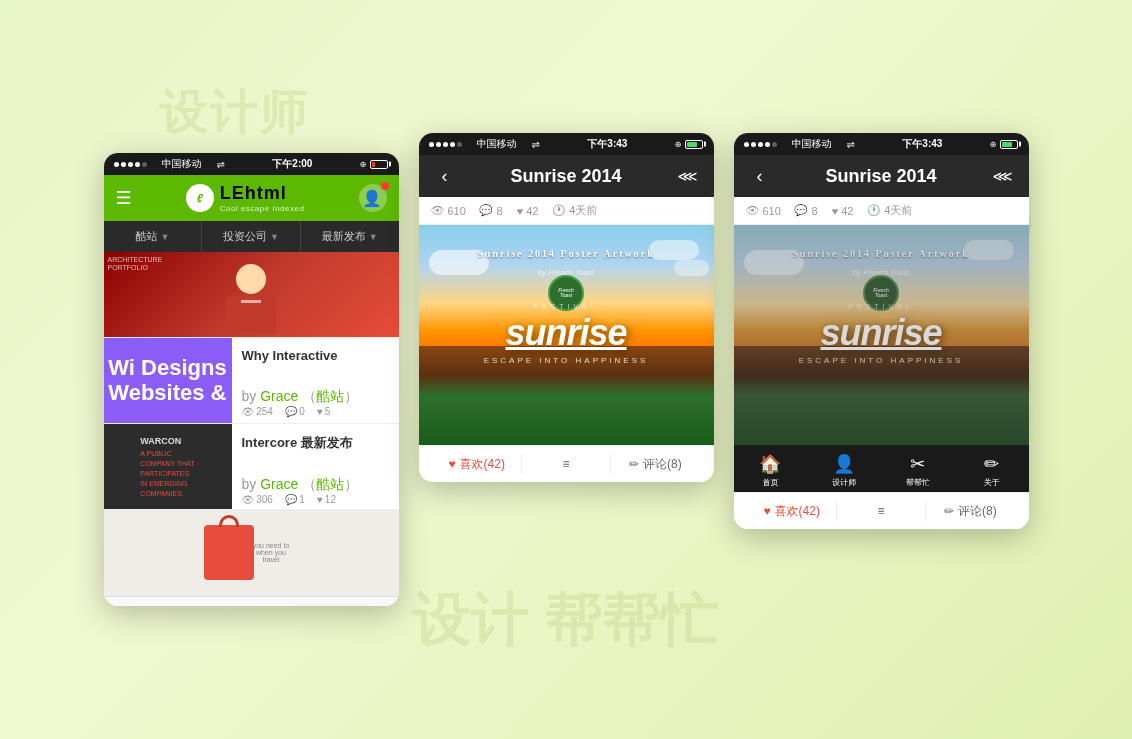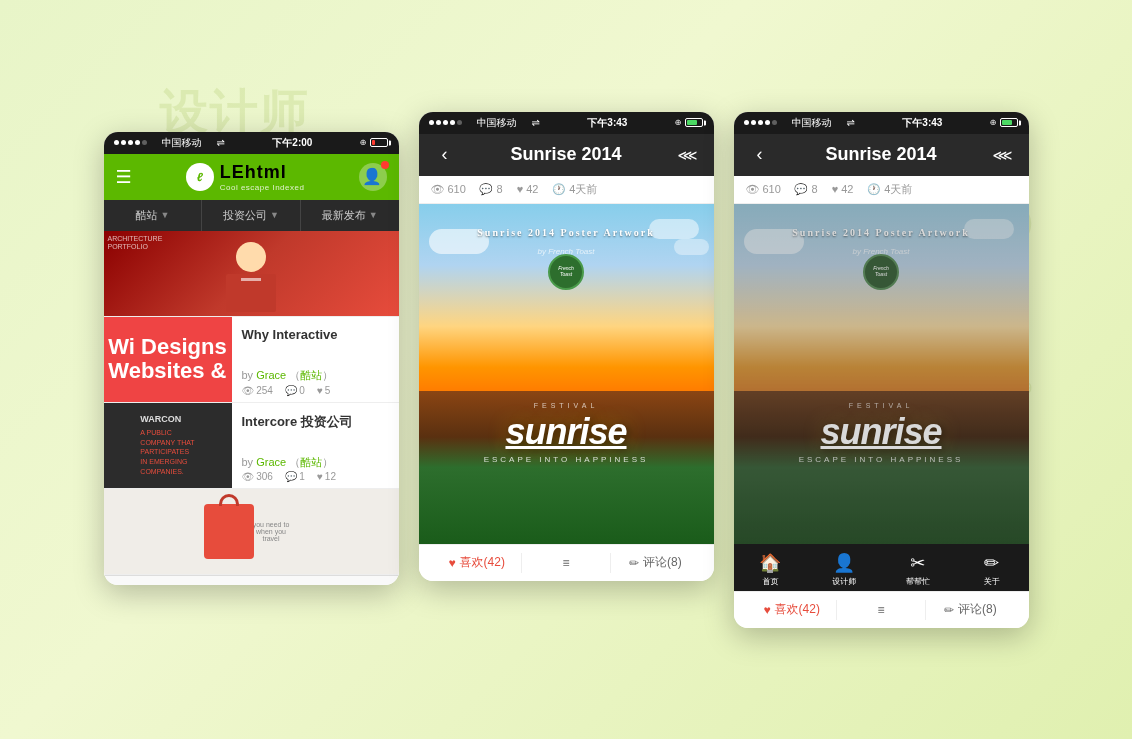--- a/index.html
+++ b/index.html
@@ -189,34 +189,34 @@
       display: flex;
       flex-direction: column;
       justify-content: space-between;
     }
     .list-title {
       font-size: 13px;
       font-weight: bold;
       color: #333;
     }
     .list-author {
-      font-size: 11px;
+      font-size: 14px;
       color: #999;
       margin-top: 24px;
     }
     .list-author span { color: #5cb800; }
     .list-stats {
       display: flex;
       gap: 12px;
       font-size: 10px;
       color: #999;
     }
     .stat { display: flex; align-items: center; gap: 2px; }
     .thumb-wi {
-      background: #ef4444;
+      background: #8b5cf6;
       display: flex; align-items: center; justify-content: center;
       color: #fff;
       font-size: 9px;
       text-align: center;
       padding: 4px;
     }
     .thumb-intercore {
       background: #2c2c2c;
       display: flex; align-items: center; justify-content: center;
       color: #fff;
@@ -263,21 +263,21 @@
       gap: 14px;
       font-size: 11px;
       color: #999;
       border-bottom: 1px solid #eee;
     }
     .stats-row .stat-item { display: flex; align-items: center; gap: 3px; }
 
     
     .detail-image {
       width: 100%;
-      height: 340px;
+      height: 220px;
       position: relative;
       overflow: hidden;
     }
 
     
     .sunrise-poster {
       width: 100%;
       height: 100%;
       background: linear-gradient(180deg, #87CEEB 0%, #FFD700 30%, #FF8C00 55%, #8B4513 70%, #228B22 80%, #1a5c1a 100%);
       position: relative;
@@ -464,20 +464,21 @@
     }
   </style>
 </head>
 <body>
 
 <div class="bg-watermark">
   <div style="position:absolute;top:80px;left:160px;font-size:48px;font-weight:bold;color:rgba(170,200,100,0.25);letter-spacing:2px;">设计师</div>
   <div style="position:absolute;top:200px;right:80px;font-size:32px;color:rgba(160,190,90,0.2);">忙（火）</div>
   <div style="position:absolute;top:320px;right:120px;font-size:18px;color:rgba(160,190,90,0.25);">合作UCC</div>
   <div style="position:absolute;top:380px;right:100px;font-size:14px;color:rgba(160,190,90,0.2);">2019</div>
+  <div style="position:absolute;bottom:80px;left:50%;transform:translateX(-50%);font-size:58px;font-weight:bold;color:rgba(160,190,90,0.22);white-space:nowrap;">设计 帮帮忙</div>
   <div style="position:absolute;top:260px;left:420px;font-size:20px;color:rgba(160,190,90,0.2);">183_</div>
 </div>
 
 <div class="phones-container">
 
   <div class="phone phone-1">
 
     <div class="status-bar">
       <div class="left">
         <div class="signal-dots">
@@ -563,21 +564,21 @@
     </div>
 
     <div class="list-item">
       <div class="list-thumb thumb-intercore">
         <div class="intercore-text">
           <span class="ic-title">WARCON</span>
           <span class="ic-red">A PUBLIC<br>COMPANY THAT<br>PARTICIPATES<br>IN EMERGING<br>COMPANIES.</span>
         </div>
       </div>
       <div class="list-content">
-        <div class="list-title">Intercore 投资公司</div>
+        <div class="list-title">Intercore 最新发布</div>
         <div class="list-author">
           by <span>Grace</span>
           （<span>酷站</span>）
         </div>
         <div class="list-stats">
           <span class="stat">👁 <span>306</span></span>
           <span class="stat">💬 <span>1</span></span>
           <span class="stat">♥ <span>12</span></span>
         </div>
       </div>

